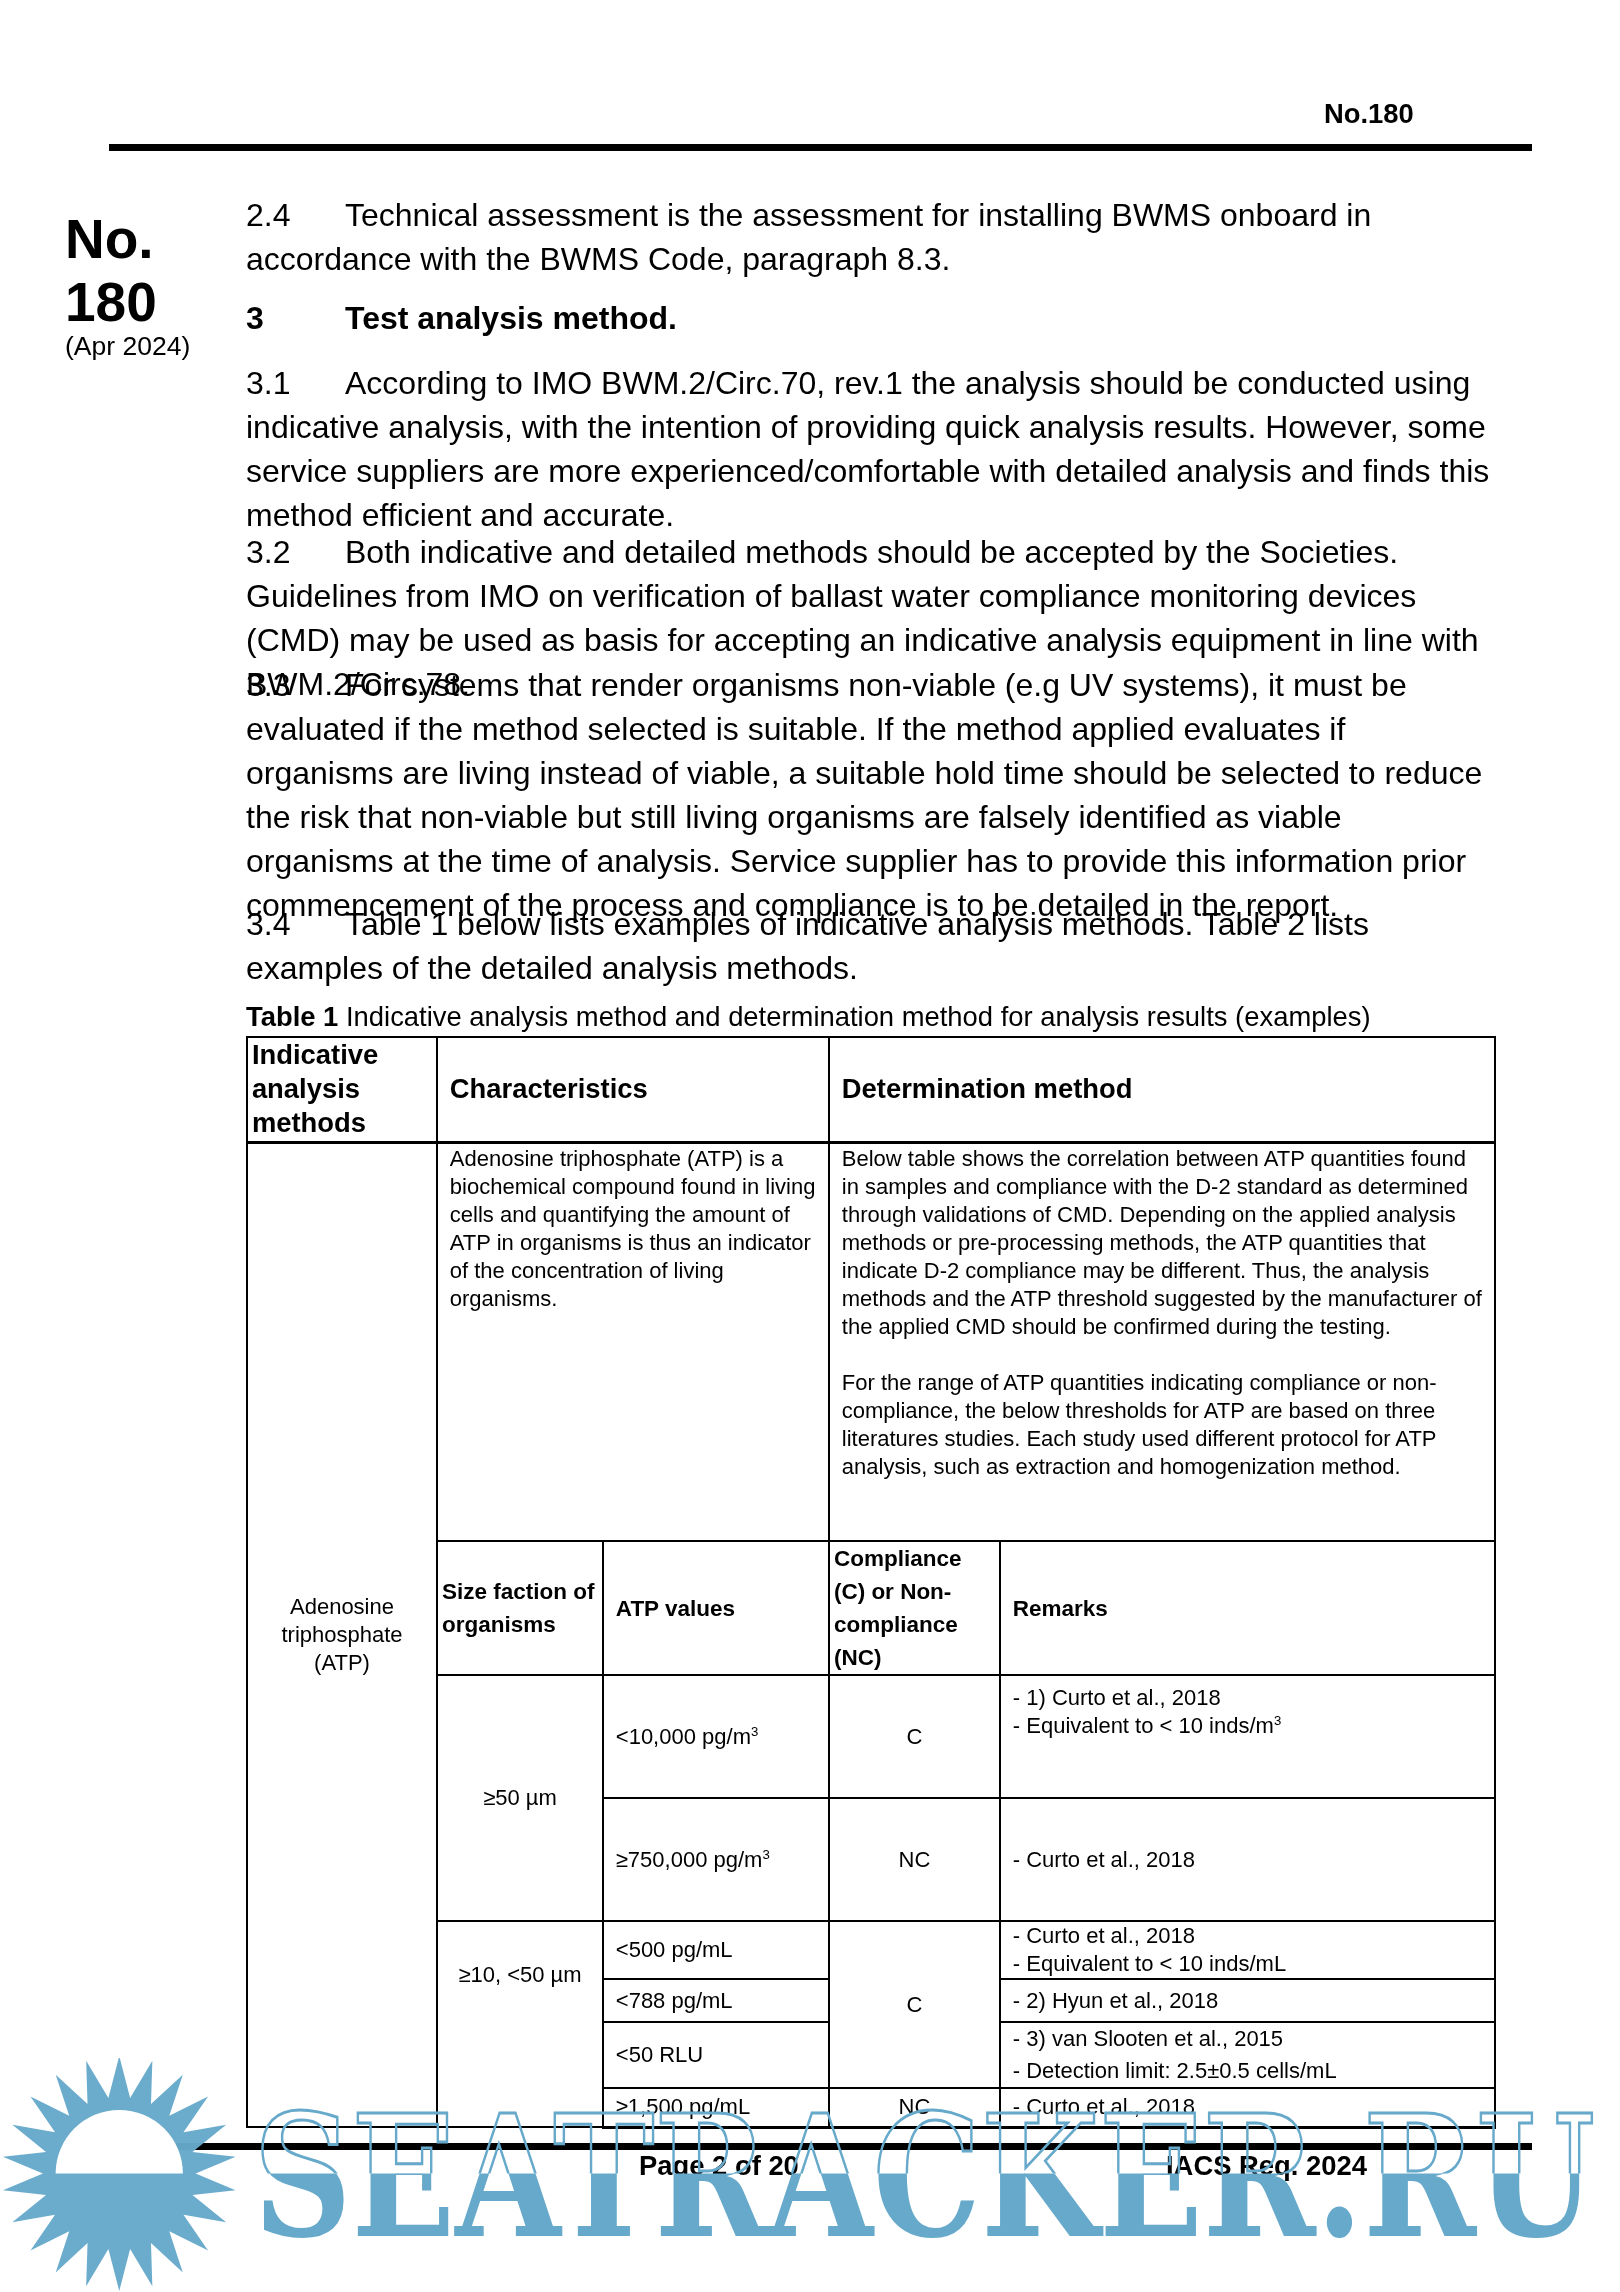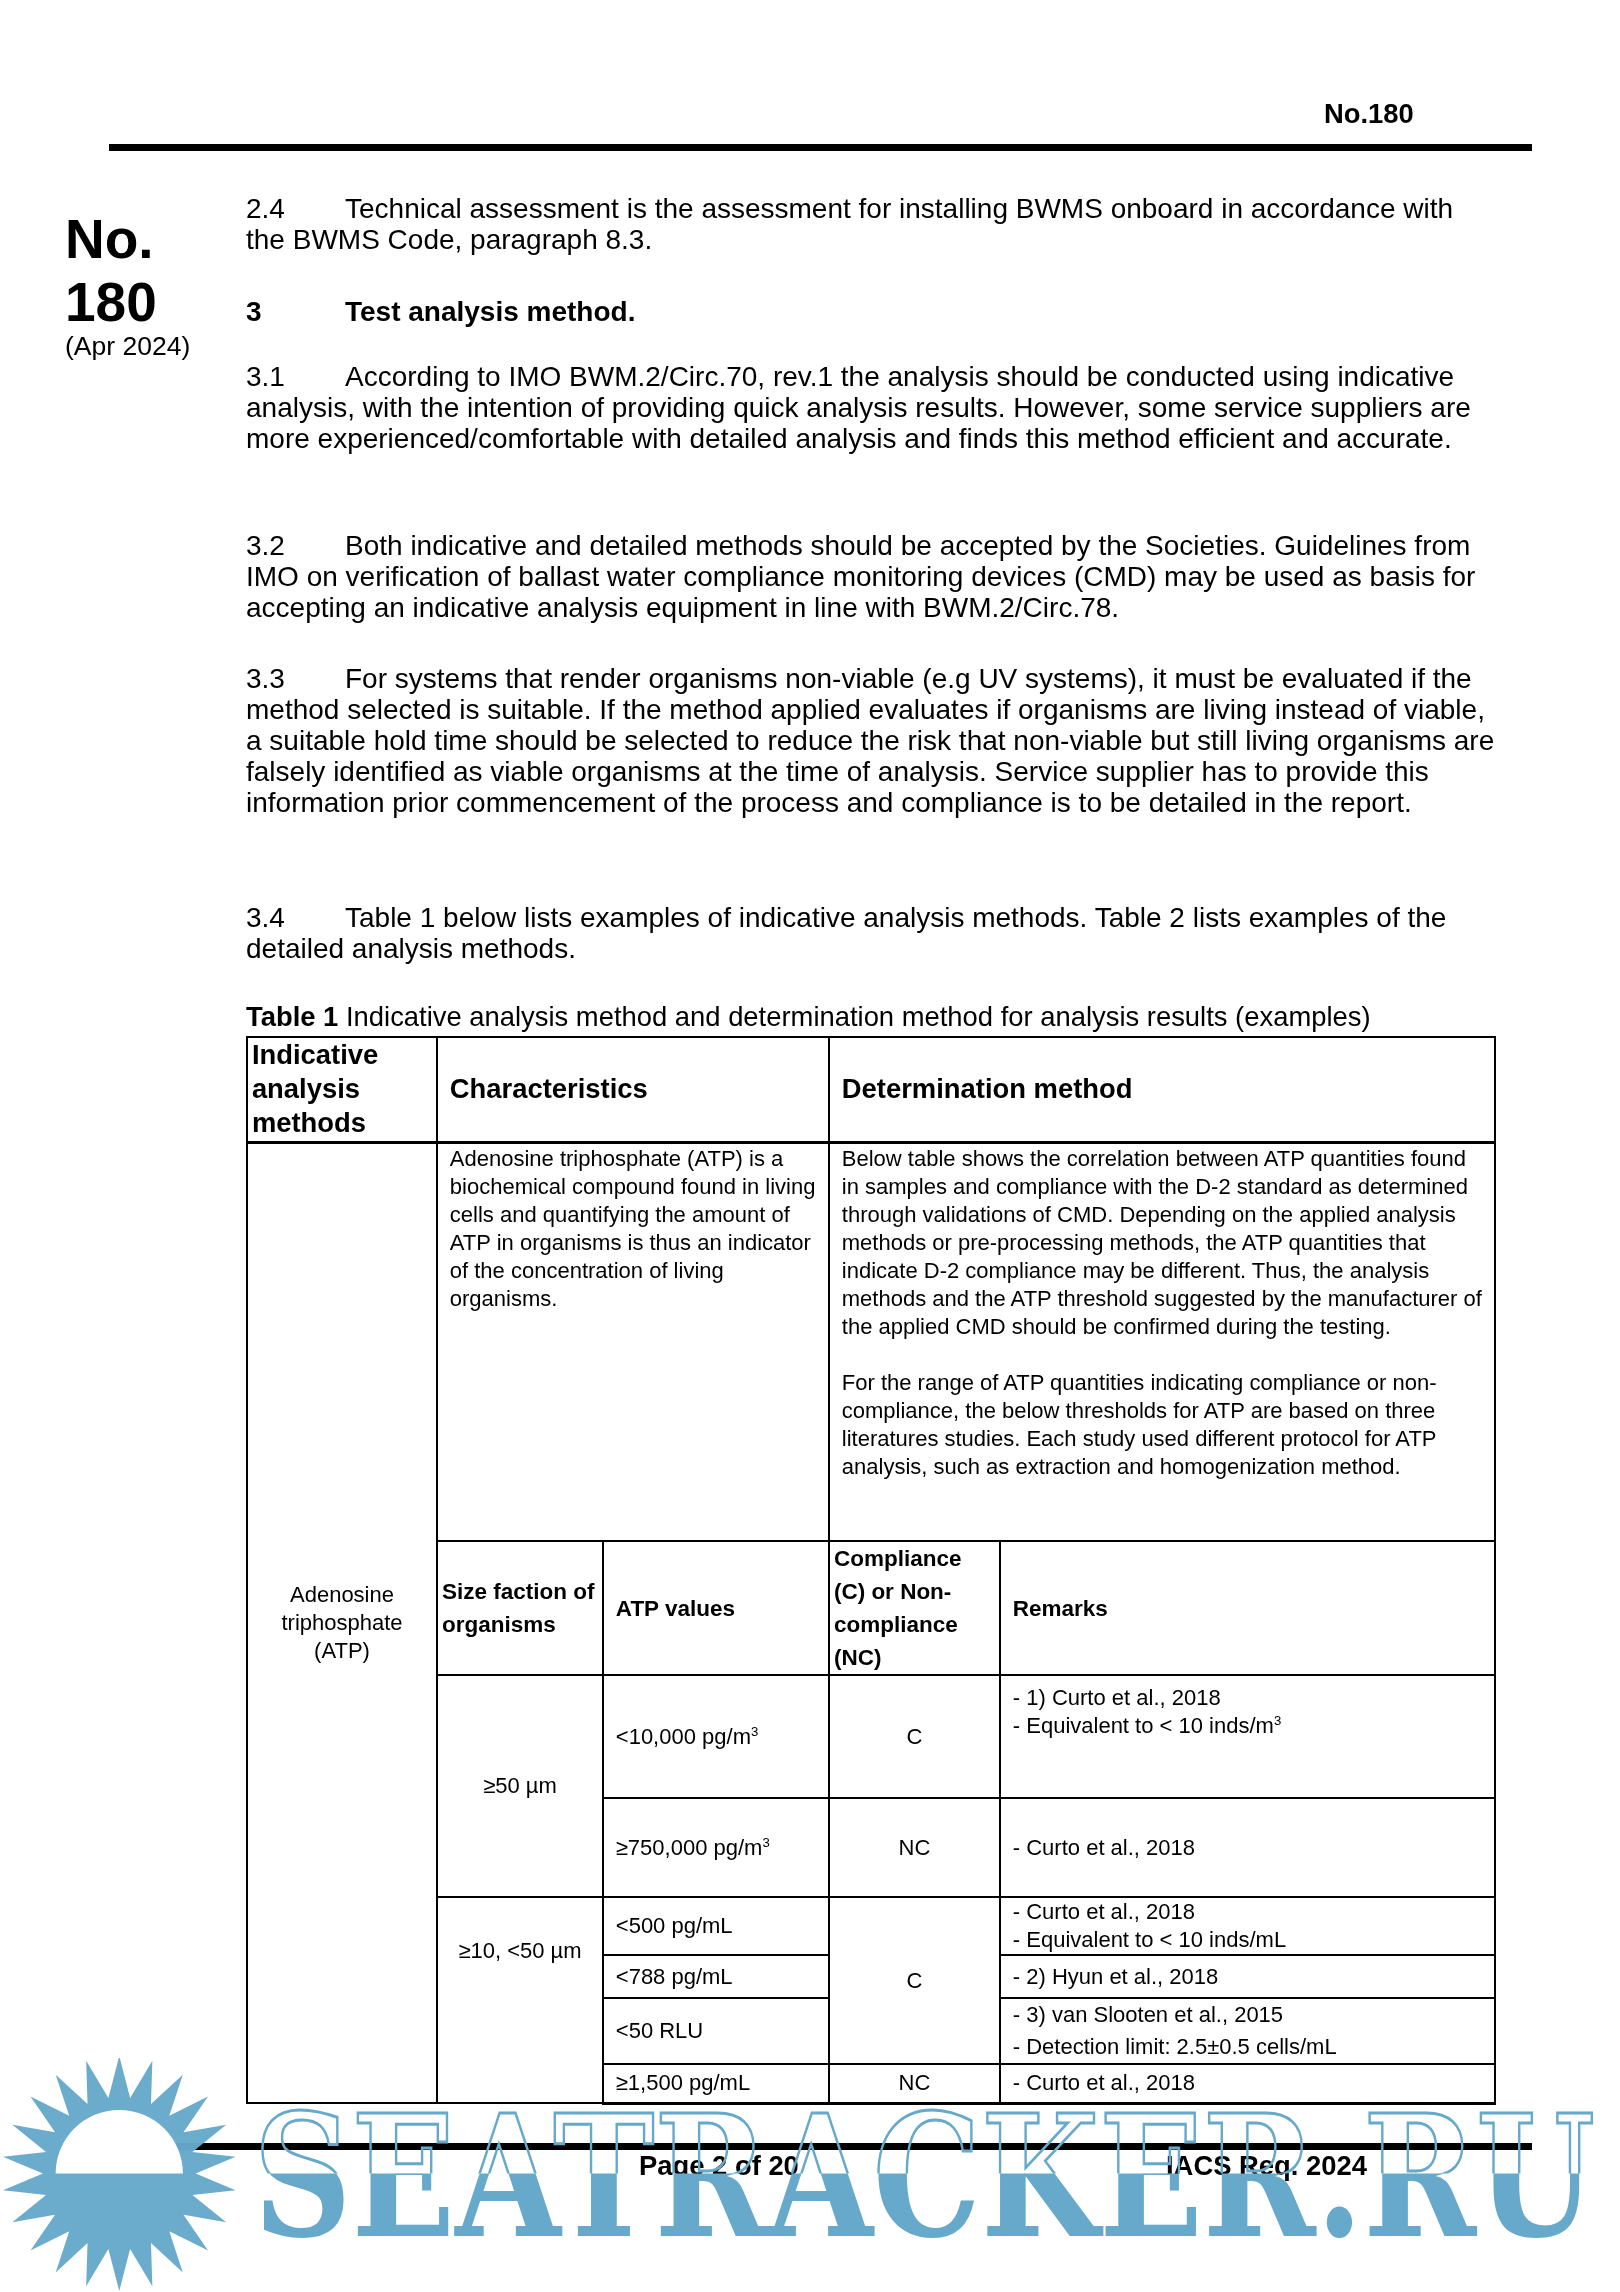--- a/index.html
+++ b/index.html
@@ -3,21 +3,21 @@
 <meta charset="utf-8">
 <style>
   html, body { margin:0; padding:0; background:#ffffff; }
   body { width:1620px; height:2293px; position:relative; overflow:hidden;
          font-family:"Liberation Sans", sans-serif; color:#000; }
   .abs { position:absolute; }
   .hdr-no { left:1324px; top:98px; font-size:27.4px; font-weight:bold; }
   .rule-top { left:109px; top:144px; width:1423px; height:6.9px; background:#000; }
   .side-no { left:65px; top:208px; font-size:55px; font-weight:bold; line-height:63px; }
   .side-date { left:65px; top:331px; font-size:26.5px; }
-  .para { position:absolute; left:246px; width:1250px; font-size:28px; line-height:31px; margin:0; }
+  .para { position:absolute; left:246px; width:1250px; font-size:32px; line-height:44px; margin:0; }
   .num { display:inline-block; width:99px; }
   .heading { font-weight:bold; }
   .caption { position:absolute; left:246px; top:999px; font-size:27.4px; line-height:35px; white-space:nowrap; }
   .caption b { font-weight:bold; }
 
   table.t1 { position:absolute; left:246px; top:1036px; width:1248px;
              border-collapse:collapse; table-layout:fixed; font-size:22px; line-height:28px; }
   table.t1 td, table.t1 th { border:2px solid #000; vertical-align:top; padding:0 11.8px; }
   table.t1 th { font-weight:bold; font-size:27.4px; line-height:34px; text-align:left; vertical-align:middle; }
   table.t1 tr.head th { border-bottom:3.9px solid #000; border-top:2.9px solid #000; }
@@ -84,21 +84,21 @@
   </tr>
   <tr style="height:123px">
     <td rowspan="2" class="c">≥50 µm</td>
     <td class="m"><span>&lt;10,000 pg/m</span><sup>3</sup></td>
     <td class="c">C</td>
     <td style="padding-top:8px">
       <span class="rem-line">- 1) Curto et al., 2018</span>
       <span class="rem-line"><span>- Equivalent to &lt; 10 inds/m</span><sup>3</sup></span>
     </td>
   </tr>
-  <tr style="height:99px">
+  <tr style="height:123px">
     <td class="m"><span>≥750,000 pg/m</span><sup>3</sup></td>
     <td class="c">NC</td>
     <td class="m">- Curto et al., 2018</td>
   </tr>
   <tr style="height:57px">
     <td rowspan="4" class="c" style="vertical-align:top;padding-top:39px">≥10, &lt;50 µm</td>
     <td class="m">&lt;500 pg/mL</td>
     <td rowspan="3" class="c">C</td>
     <td>
       <span class="rem-line">- Curto et al., 2018</span>

